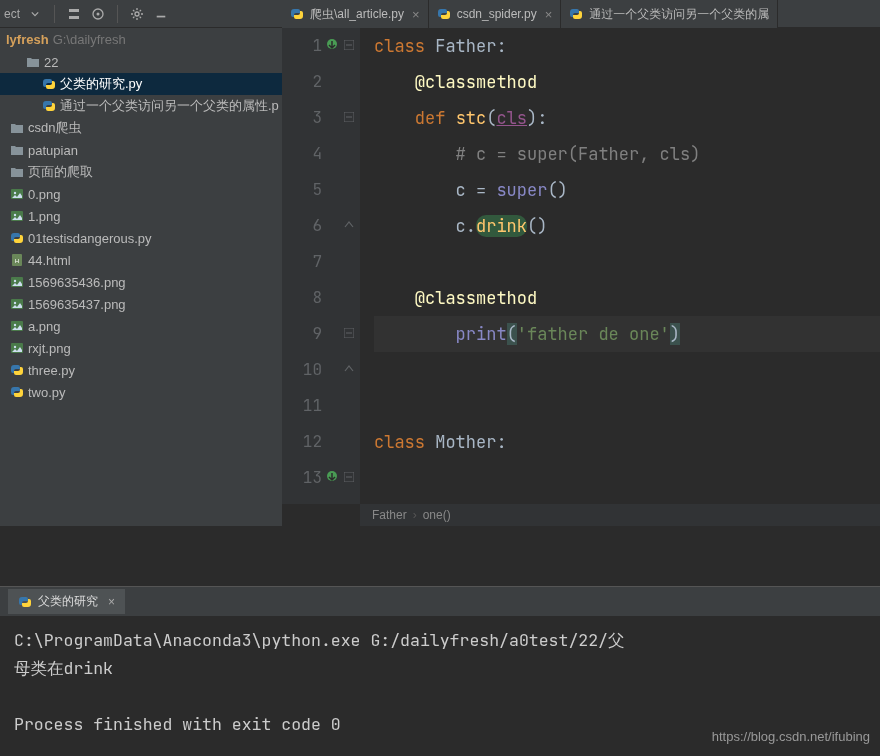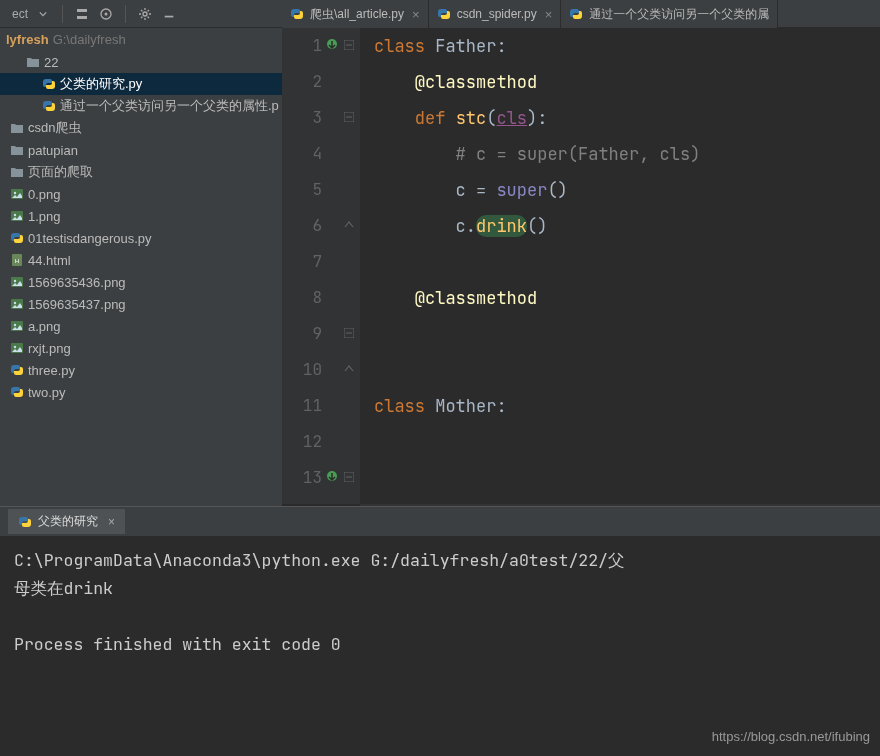--- a/index.html
+++ b/index.html
@@ -9,21 +9,21 @@
     font-family: "Segoe UI", "Microsoft YaHei", sans-serif;
     font-size: 13px; color: #bbb;
     overflow: hidden; position: relative;
   }
   .toolbar {
     height: 28px; background: #3c3f41;
     display: flex; align-items: center;
     padding: 0 4px; gap: 6px;
     border-bottom: 1px solid #2b2b2b;
   }
-  .toolbar .tb-text { color: #aaa; font-size: 12px; margin-left: 8px; }
+  .toolbar .tb-text { color: #aaa; font-size: 12px; }
   .toolbar .tb-icon { width: 18px; height: 18px; color: #aaa; display:flex;align-items:center;justify-content:center;}
   .toolbar .tb-sep { width:1px; height:18px; background:#555; margin:0 4px;}
 
   .tabs {
     position: absolute; left: 282px; top: 0; height: 28px;
     display: flex; align-items: stretch;
     background: #3c3f41;
   }
   .tab {
     display: flex; align-items: center;
@@ -118,21 +118,21 @@
     position:absolute; left:78px; right:0; bottom:0;
     height:22px; background:#313335;
     display:flex; align-items:center;
     padding-left: 12px; gap:6px;
     font-size:12px; color:#888;
     font-family:"Segoe UI",sans-serif;
   }
   .breadcrumb .sep{ color:#555;}
 
   .run-panel {
-    position:absolute; left:0; right:0; bottom:0; height:250px;
+    position:absolute; left:0; right:0; bottom:0; height:170px;
     background:#2b2b2b;
     display:flex; flex-direction:column;
   }
   .run-tabs {
     height:30px; background:#3c3f41;
     display:flex; align-items:center;
     padding-left:8px;
     border-top: 1px solid #555;
   }
   .run-tab {
@@ -465,20 +465,21 @@
       </div>
     <div class="code" id="code">
         <div class="code-line"><span class="k">class</span> <span class="pa">Father</span><span class="pu">:</span></div>
         <div class="code-line">    <span class="dec">@classmethod</span></div>
         <div class="code-line">    <span class="k">def</span> <span class="fn">stc</span><span class="pu">(</span><span class="se">cls</span><span class="pu">):</span></div>
         <div class="code-line">        <span class="cm"># c = super(Father, cls)</span></div>
         <div class="code-line">        <span class="pa">c</span> <span class="op">=</span> <span class="bi">super</span><span class="pu">()</span></div>
         <div class="code-line">        <span class="pa">c</span><span class="pu">.</span><span class="fn hl-ident">drink</span><span class="pu">()</span></div>
         <div class="code-line">&nbsp;</div>
         <div class="code-line">    <span class="dec">@classmethod</span></div>
+        <div class="code-line hl">        <span class="bi">print</span><span class="pu caret-br">(</span><span class="st">'father de one'</span><span class="pu caret-br">)</span></div>
         <div class="code-line">&nbsp;</div>
         <div class="code-line">&nbsp;</div>
         <div class="code-line"><span class="k">class</span> <span class="pa">Mother</span><span class="pu">:</span></div>
       </div>
     <div class="breadcrumb">
       <span>Father</span>
       <span class="sep">›</span>
       <span>one()</span>
     </div>
   </div>

